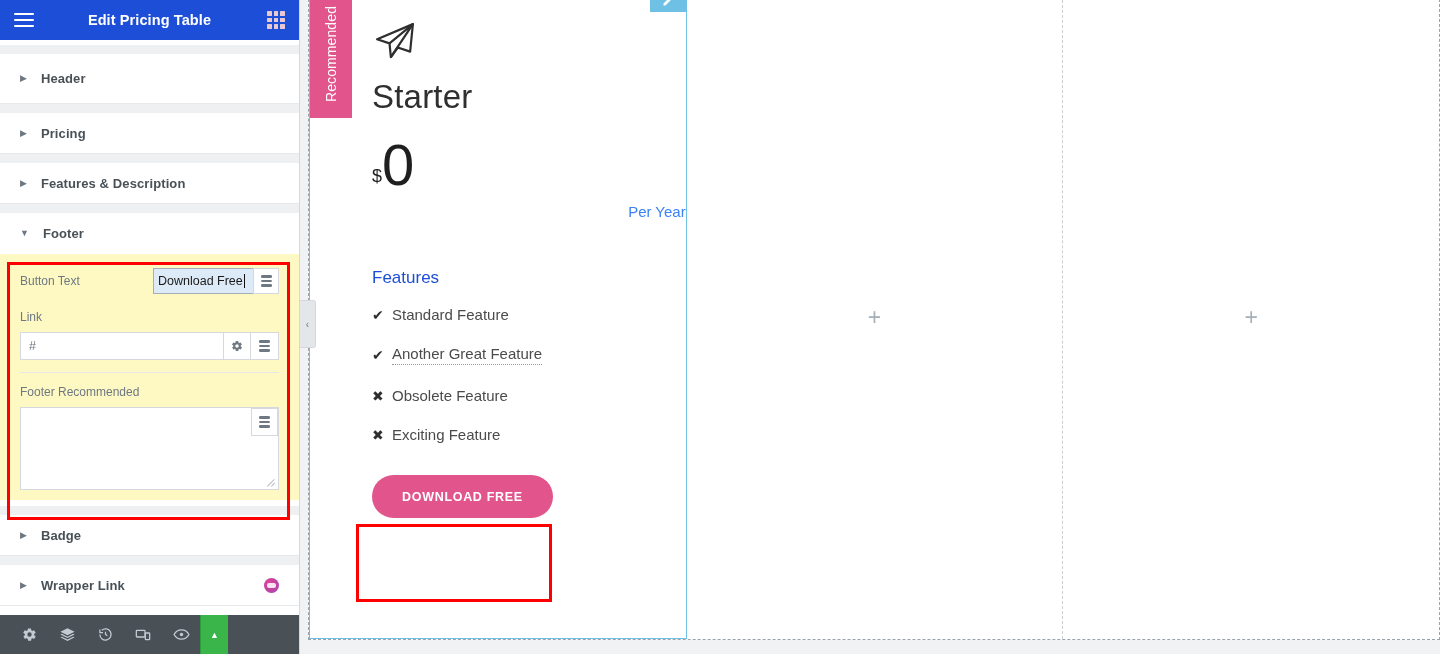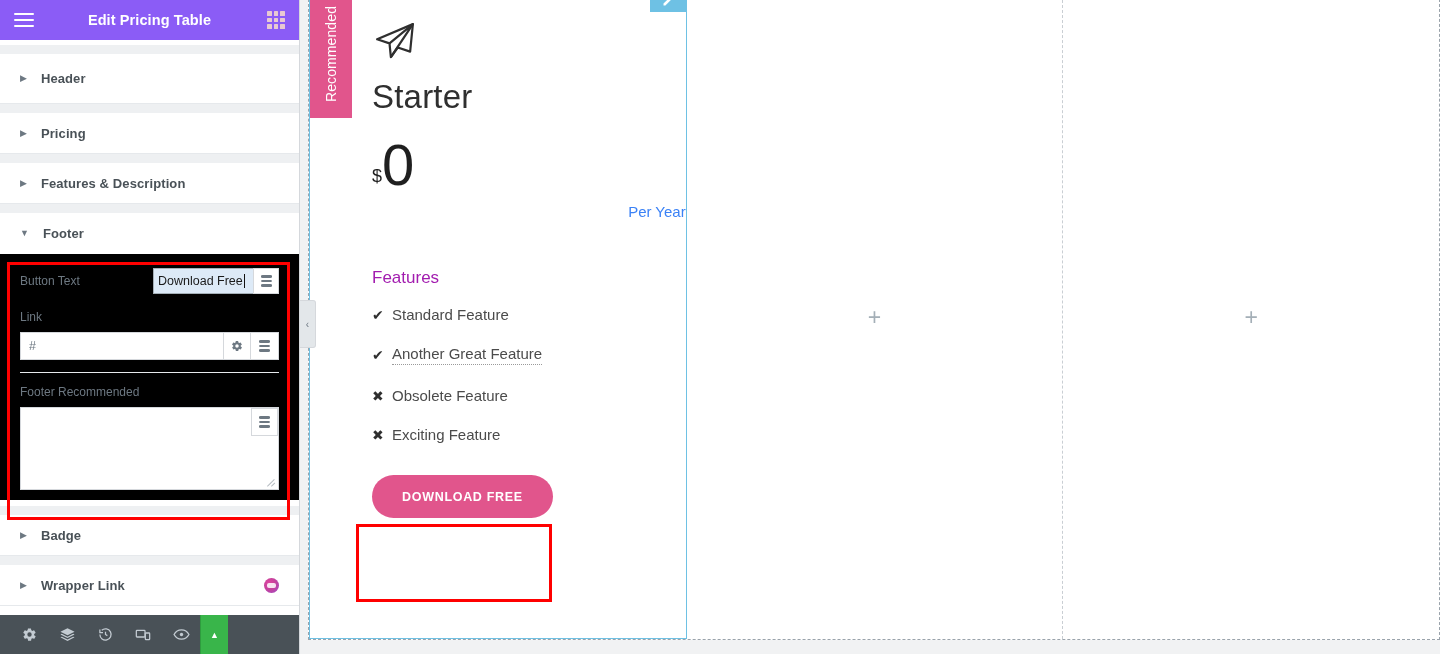--- a/index.html
+++ b/index.html
@@ -13,21 +13,21 @@
 
   
   #panel {
     width: 300px; height: 654px;
     background: #ffffff;
     position: relative;
     border-right: 1px solid #d5d8dc;
     display: flex; flex-direction: column;
   }
   .panel-header {
-    height: 40px; background: #8b5cf6; flex: 0 0 40px;
+    height: 40px; background: #1d4ed8; flex: 0 0 40px;
     display: flex; align-items: center; justify-content: space-between;
     padding: 8px 14px; color: #fff; position: relative;
   }
   .panel-title {
     position: absolute; left: 0; right: 0; text-align: center;
     font-size: 14.5px; font-weight: bold; color: #ffffff; letter-spacing: .1px;
     pointer-events: none;
   }
   .hamburger { width: 20px; height: 15px; display:flex; flex-direction:column; justify-content:space-between; cursor:pointer; z-index:2;}
   .hamburger span { display:block; height:2.3px; background:#fff; border-radius:1px; }
@@ -47,21 +47,21 @@
     background: radial-gradient(circle at 35% 35%, #e0459f 0%, #c5419c 45%, #9b4dca 100%);
     position:relative; }
   .acc-pro::after { content:""; position:absolute; left:3px; top:5px; width:9px; height:5px;
     border-radius:2px; background:#fff; opacity:.85; }
 
   
   .acc-cut { height: 14px; overflow:hidden; position:relative; padding:0 20px; background:#fff;
              border-bottom:9px solid #eef0f2; }
 
   
-  .controls-block { padding: 4px 0 0 0; background:#000000; position:relative; }
+  .controls-block { padding: 4px 0 0 0; background:#fef9c3; position:relative; }
   .ctrl-row { display:flex; align-items:center; padding: 10px 20px; }
   .ctrl-row.stacked { display:block; padding: 6px 20px 10px 20px; }
   .ctrl-label { font-size:12px; color:#6d7882; flex:0 0 auto; }
   .ctrl-label.block { display:block; margin-bottom:8px; }
   .ctrl-field { margin-left:auto; display:flex; }
 
   .txt-input {
     width:100px; height:26px; border:1px solid #a4afb7; border-right:none;
     background:#ddeaf7; font-size:12.5px; color:#1a1a1a; padding:0 4px;
     font-family:"Liberation Sans", sans-serif; outline:none; line-height:24px;
@@ -156,21 +156,21 @@
     font-family:"Liberation Sans", sans-serif; letter-spacing:.1px;
   }
 
   .pricing-inner { padding: 24px 0 0 62px; width:100%; }
   .plane-icon { width:46px; height:44px; margin-bottom:10px; }
   .plan-title { font-size:33px; color:#2f2f2f; font-weight:400; font-family:"Liberation Sans", sans-serif; margin-bottom: 24px; letter-spacing:.2px;}
   .price-row { display:flex; align-items:flex-end; margin-bottom:14px; }
   .currency { font-size:18px; color:#1f1f1f; line-height:1; position:relative; top:-4px; font-weight:400; }
   .price-int { font-size:58px; color:#1f1f1f; line-height:.85; font-weight:400; letter-spacing:-1px; }
   .period { font-size:15px; color:#3b82f6; margin-bottom:48px;text-align:right; }
-  .features-title { font-size:17px; color:#a21caf; margin-bottom:18px; font-weight:400; }
+  .features-title { font-size:17px; color:#1d4ed8; margin-bottom:18px; font-weight:400; }
   .feat-list { list-style:none; }
   .feat-list li { display:flex; align-items:center; margin-bottom:22px; font-size:15px; color:#4b4b4b; }
   .feat-ico { width:20px; font-size:14px; color:#2f2f2f; display:inline-block; }
   .feat-text.tooltip { border-bottom:1px dotted #9a9a9a; padding-bottom:2px; }
   .cta-btn {
     display:inline-flex; align-items:center; justify-content:center;
     background:#e1558c; color:#fff; border-radius:22px; height:43px; padding:0 30px;
     font-size:12.5px; font-weight:bold; letter-spacing:.7px; cursor:pointer; margin-top:10px;
   }
 </style>

